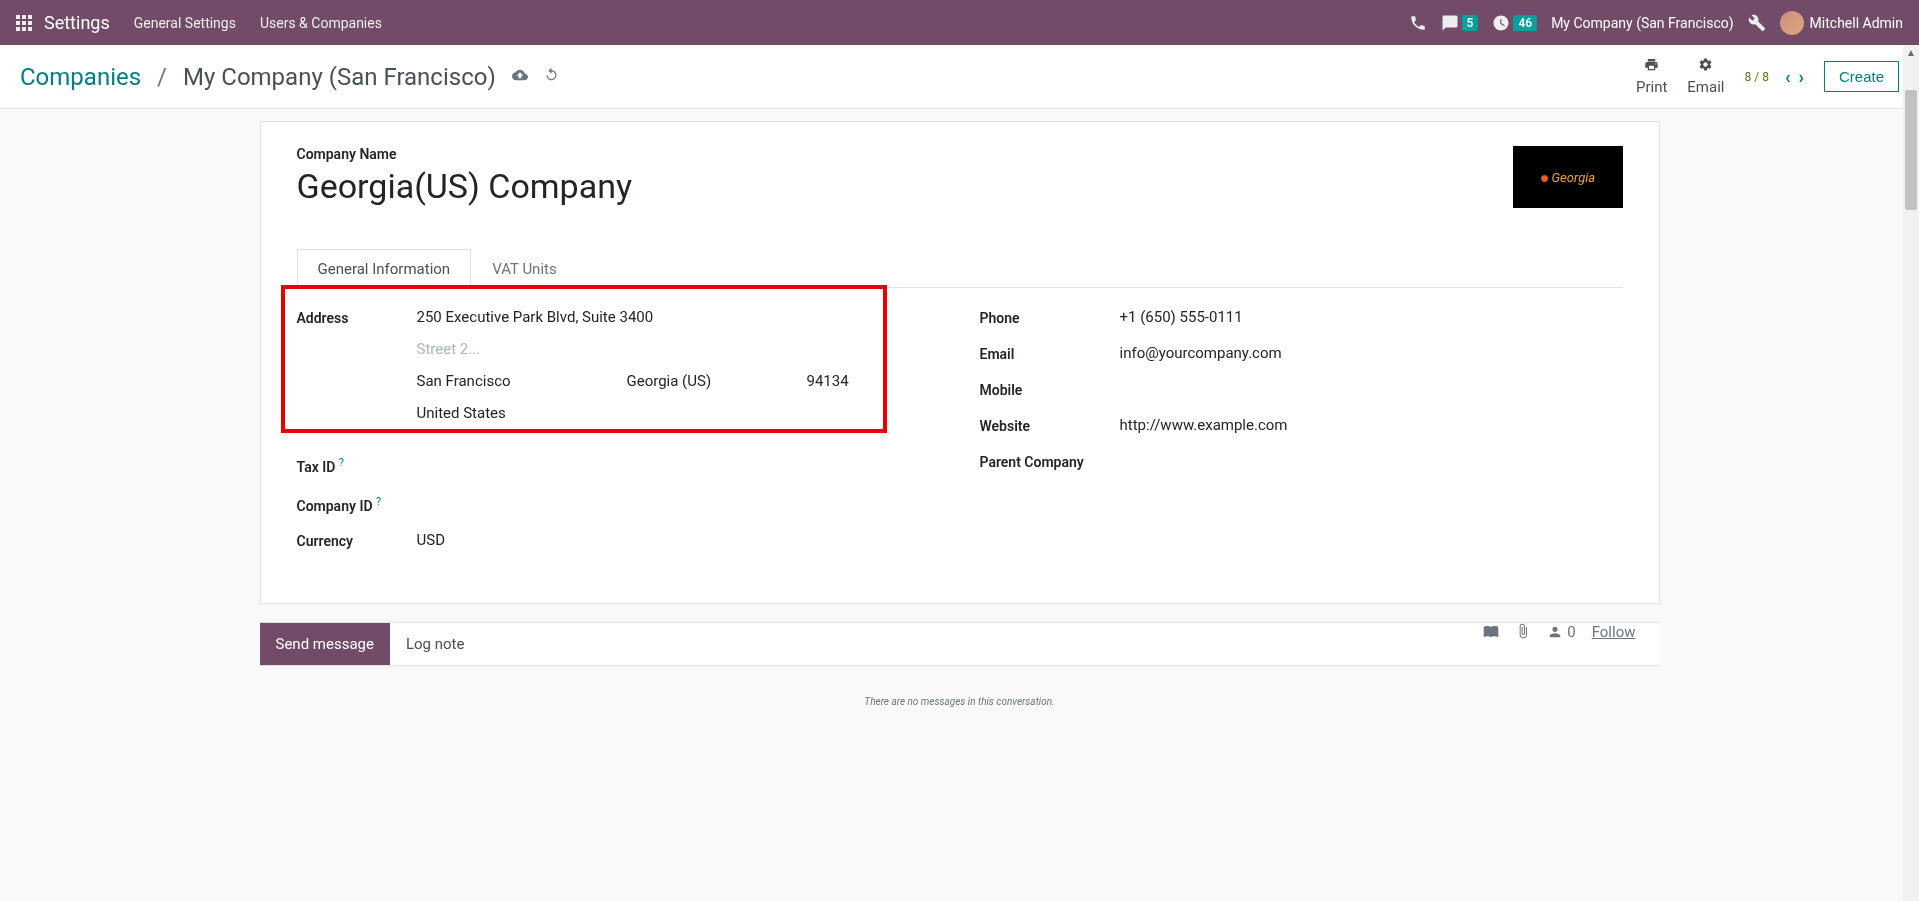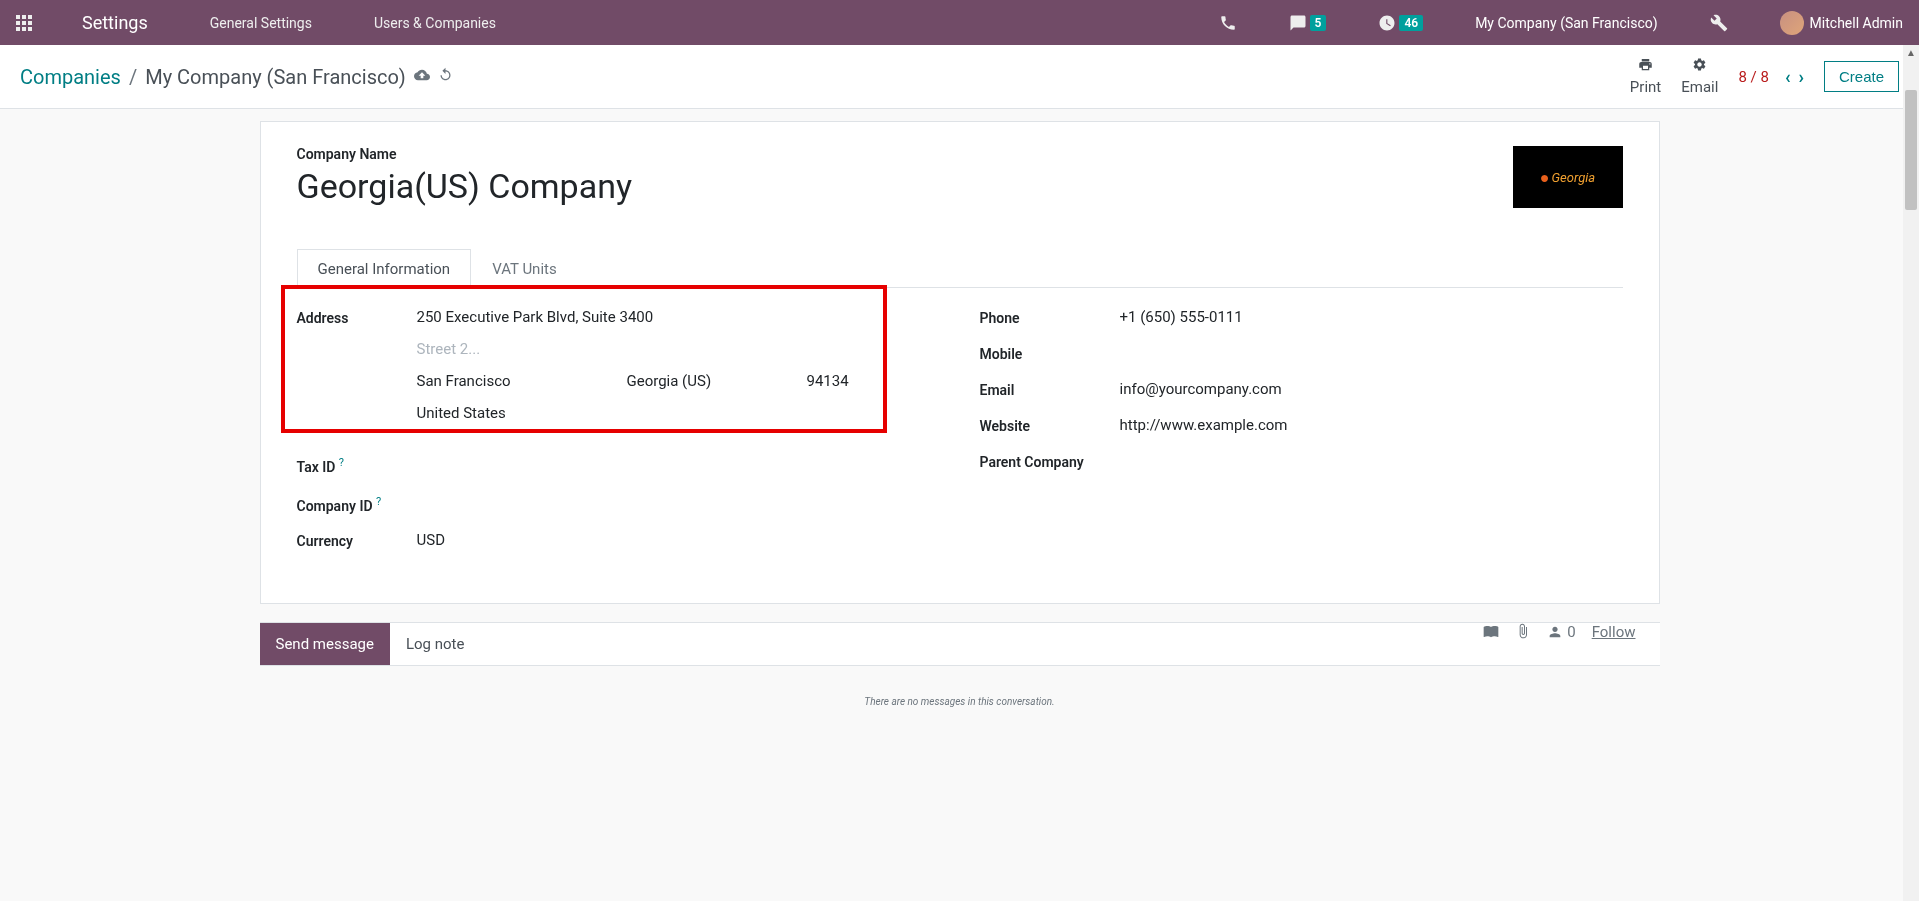--- a/index.html
+++ b/index.html
@@ -1,36 +1,36 @@
 <!DOCTYPE html>
 <html><head>
 <meta charset="utf-8">
 <style>
   * { box-sizing: border-box; margin: 0; padding: 0; }
   body { font-family: -apple-system, BlinkMacSystemFont, "Segoe UI", Roboto, Helvetica, Arial, sans-serif; font-size: 14px; color: #212529; background: #f9f9f9; }
   
-  .topbar { background: #714B67; color: #fff; height: 45px; display: flex; align-items: center; padding: 5px 16px; gap: 38px; }
+  .topbar { background: #714B67; color: #fff; height: 45px; display: flex; align-items: center; padding: 5px 16px; }
   .topbar .apps-icon { display: inline-flex; align-items: center; margin-right: 12px; cursor: pointer; }
   .topbar .brand { font-size: 18px; margin-right: 24px; }
   .topbar .menu-item { font-size: 14px; margin-right: 24px; cursor: pointer; color: #eee; }
   .topbar .spacer { flex: 1; }
   .topbar .right-item { display: flex; align-items: center; margin-left: 14px; cursor: pointer; font-size: 14px; }
   .topbar .badge { background: #00A09D; color: #fff; font-size: 12px; padding: 1px 5px; border-radius: 2px; margin-left: 3px; font-weight: 600; }
   .topbar .avatar { width: 24px; height: 24px; border-radius: 50%; background: linear-gradient(135deg,#c79081,#dfa579); margin-right: 6px; display: inline-block; }
   .topbar svg { fill: #eee; }
   
   .controlbar { background: #fff; border-bottom: 1px solid #dee2e6; padding: 12px 20px; display: flex; align-items: center; }
-  .breadcrumb { font-size: 20px; display: flex; align-items: center; gap: 8px; }
+  .breadcrumb { font-size: 24px; display: flex; align-items: center; gap: 16px; }
   .breadcrumb a { color: #017e84; text-decoration: none; cursor: pointer; }
   .breadcrumb .sep { color: #6c757d; }
   .breadcrumb .current { color: #495057; }
   .breadcrumb .small-icon { color: #6c757d; font-size: 15px; cursor: pointer; }
   .controlbar .spacer { flex: 1; }
   .controlbar .btn-link { color: #495057; cursor: pointer; margin-right: 20px; font-size: 15px; display: inline-flex; align-items: center; gap: 6px; flex-direction: column; }
-  .controlbar .pager { color: #b91c1c; margin-right: 12px; font-size: 15px; }
+  .controlbar .pager { color: #4d7c0f; margin-right: 12px; font-size: 12px; }
   .controlbar .pager-btn { color: #017e84; cursor: pointer; padding: 0 4px; font-size: 18px; font-weight: bold; }
   .controlbar .create-btn { border: 1px solid #017e84; color: #017e84; background: #fff; padding: 6px 14px; cursor: pointer; font-size: 15px; }
   
   .form-wrap { max-width: 1400px; margin: 0 auto; padding: 0 0 0 0; }
   .form-sheet { background: #fff; border: 1px solid #dee2e6; margin: 12px auto 0; padding: 24px 36px 36px; }
   
   .title-row { display: flex; align-items: flex-start; }
   .title-block { flex: 1; }
   .title-label { font-size: 14px; color: #212529; font-weight: 600; margin-bottom: 4px; }
   .title-value { font-size: 34px; color: #212529; }
@@ -206,26 +206,26 @@
             <div class="field-value">USD</div>
           </div>
         </div>
 
         <div class="col">
           <div class="field-row">
             <div class="field-label" style="width:140px">Phone</div>
             <div class="field-value">+1 (650) 555-0111</div>
           </div>
           <div class="field-row">
-            <div class="field-label" style="width:140px">Mobile</div>
-            <div class="field-value"></div>
-          </div>
-          <div class="field-row">
             <div class="field-label" style="width:140px">Email</div>
             <div class="field-value">info@yourcompany.com</div>
+          </div>
+          <div class="field-row">
+            <div class="field-label" style="width:140px">Mobile</div>
+            <div class="field-value"></div>
           </div>
           <div class="field-row">
             <div class="field-label" style="width:140px">Website</div>
             <div class="field-value">http://www.example.com</div>
           </div>
           <div class="field-row">
             <div class="field-label" style="width:140px">Parent Company</div>
             <div class="field-value"></div>
           </div>
         </div>

